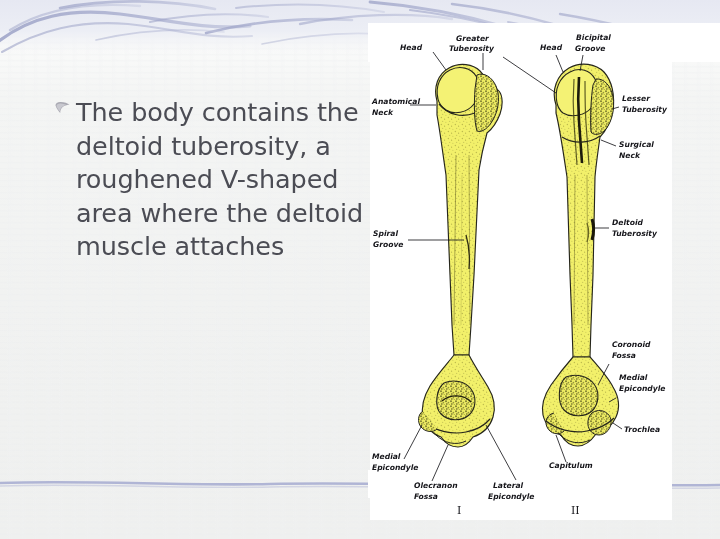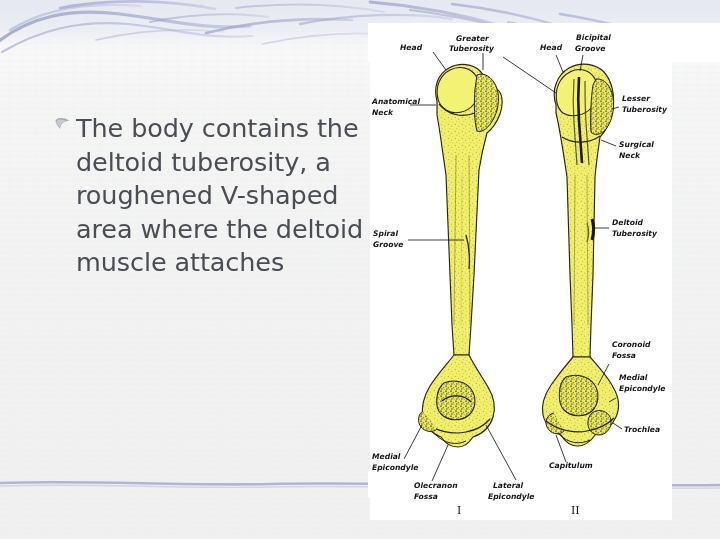--- a/index.html
+++ b/index.html
@@ -60,21 +60,21 @@
     left: 0; top: 470px;
     width: 720px; height: 34px;
     pointer-events: none;
   }
   #bottom-deco svg { display:block; width:720px; height:34px; }
 
   
   #body-block {
     position: absolute;
     left: 54px;
-    top: 112px;
+    top: 96px;
     width: 310px;
   }
   .bullet-row {
     display: flex;
     align-items: flex-start;
   }
   #bullet-marker {
     flex: 0 0 auto;
     width: 17px;
     height: 26px;

